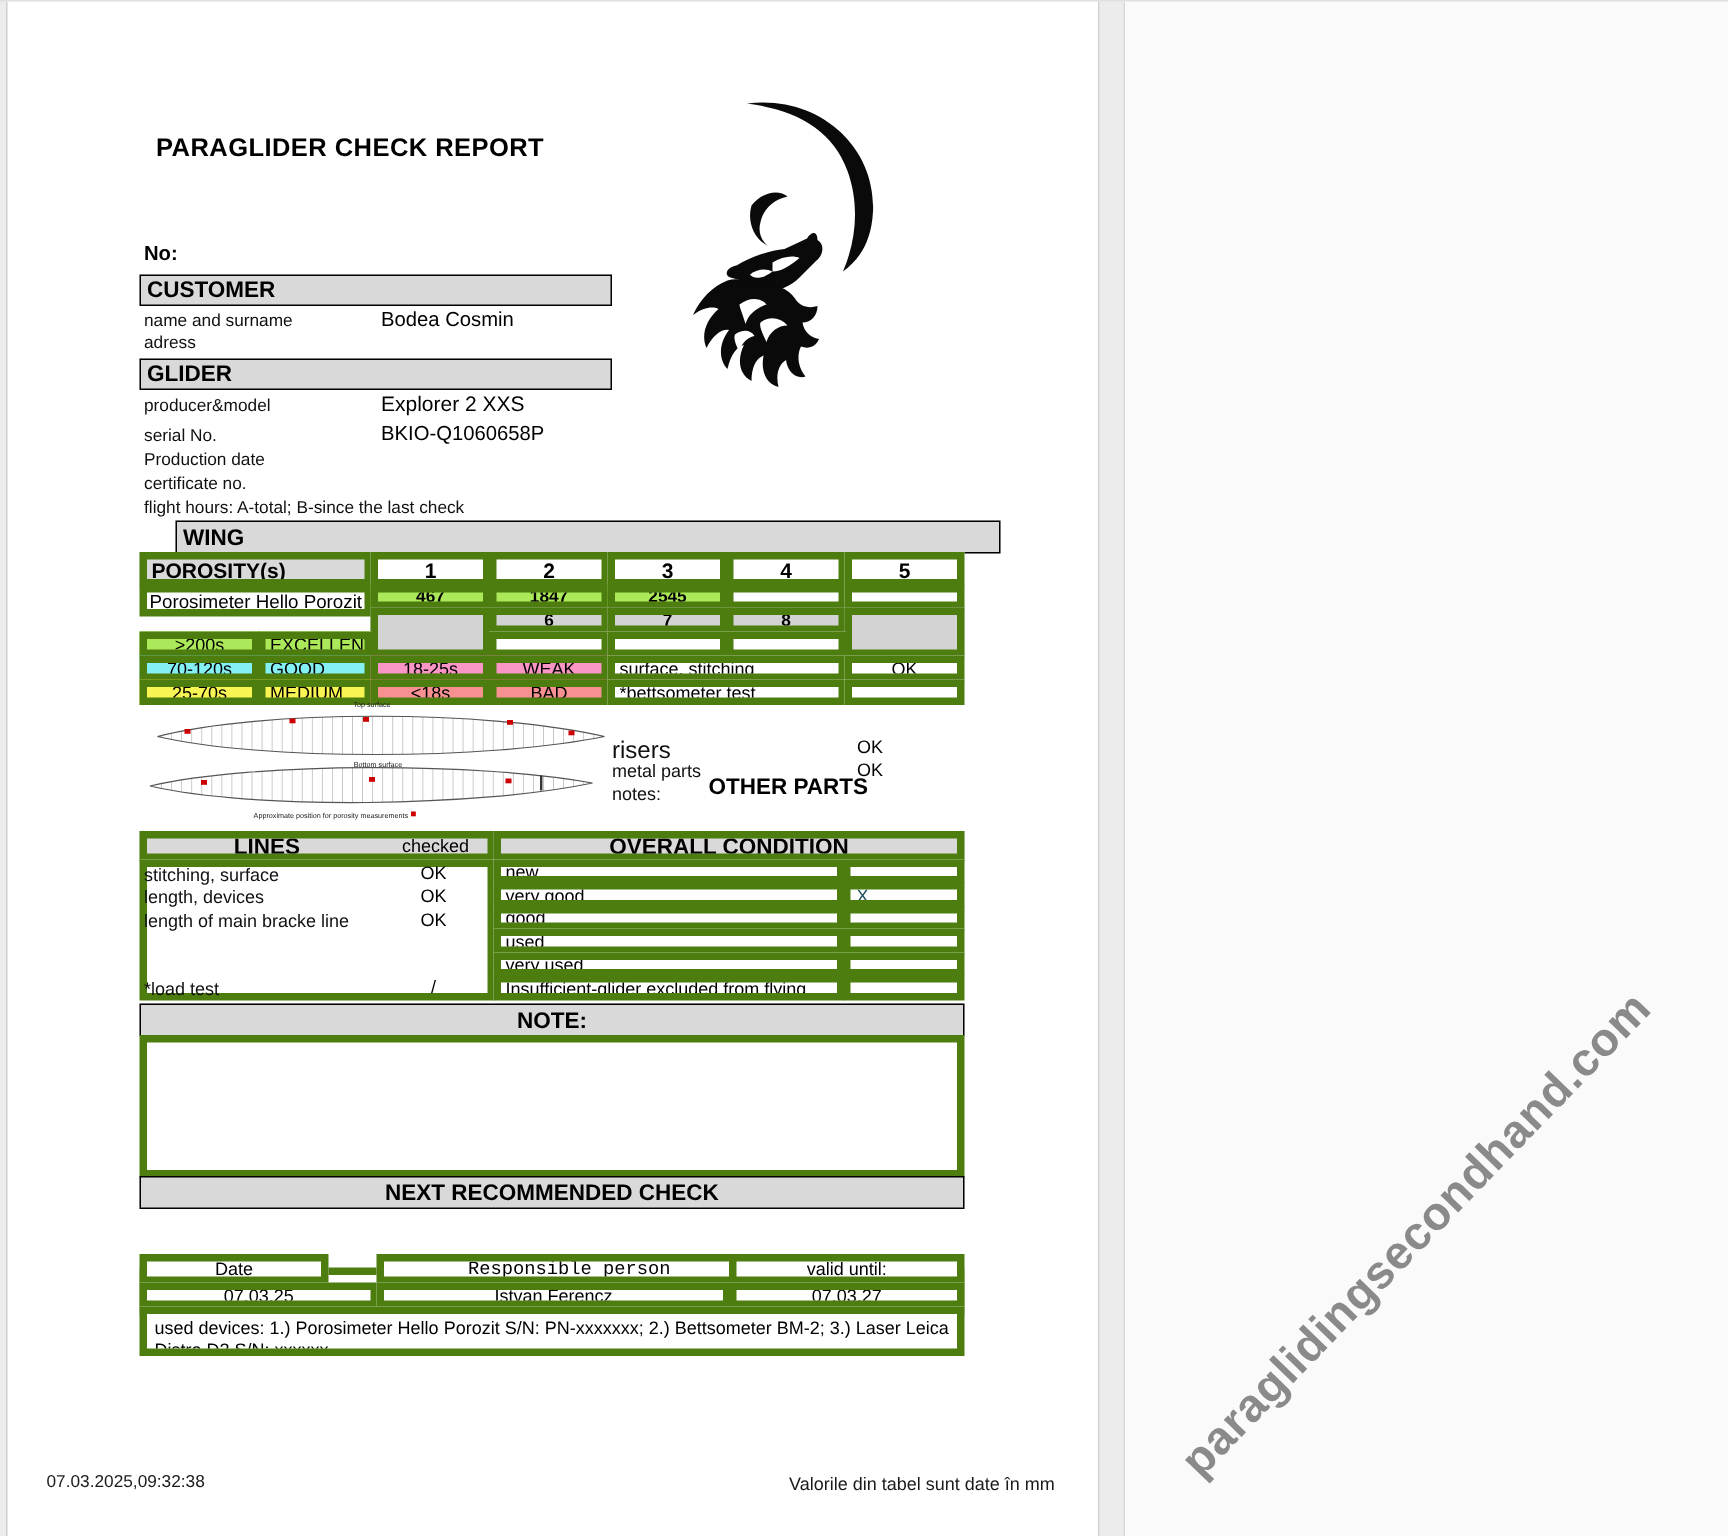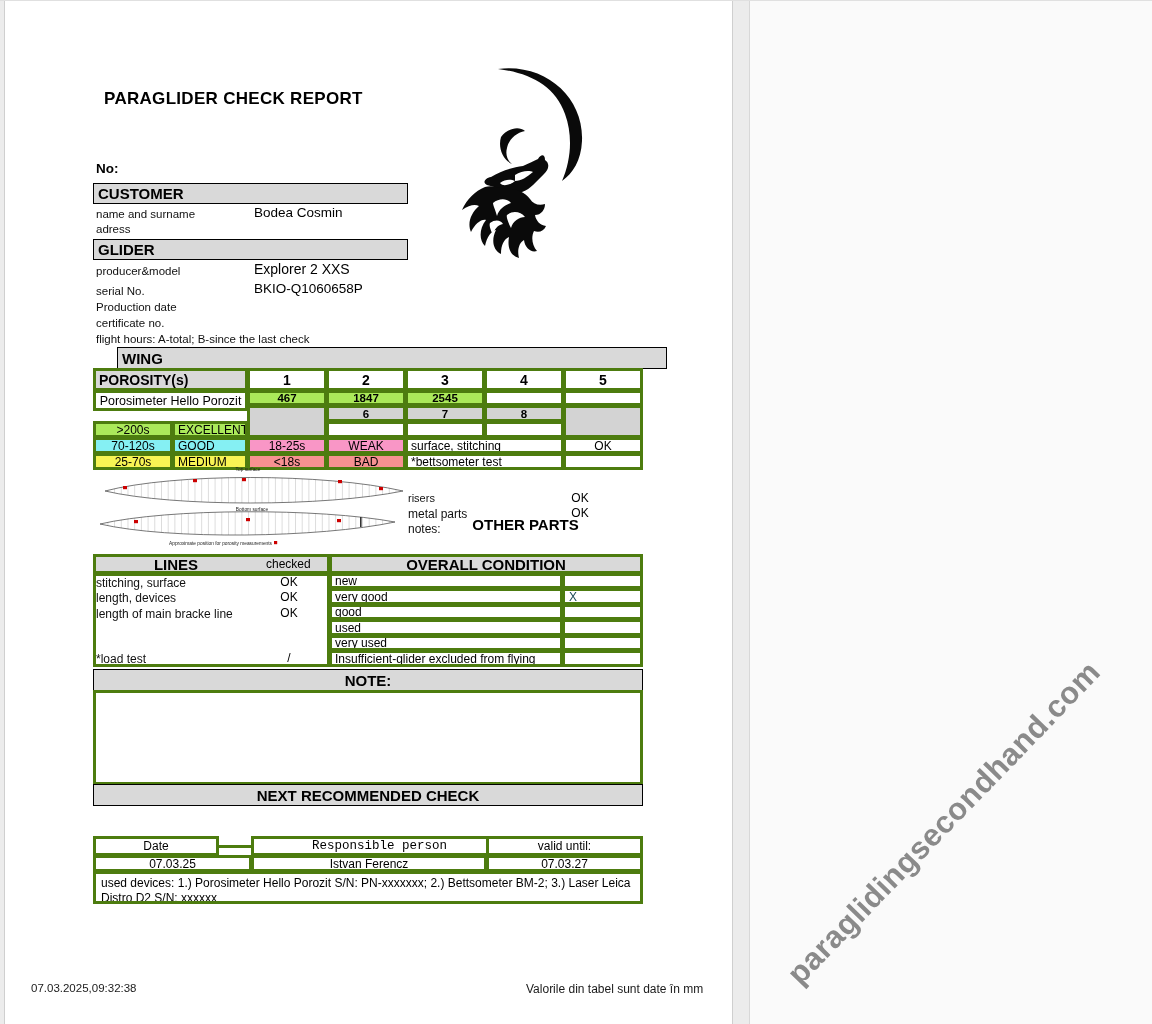--- a/index.html
+++ b/index.html
@@ -18,21 +18,21 @@
   }
   .abs{position:absolute;}
   .lbl{position:absolute;font-size:11.5px;color:#111;white-space:nowrap;}
   .val{position:absolute;font-size:13px;color:#000;white-space:nowrap;}
   .bar{
     position:absolute;background:#d9d9d9;border:1px solid #000;box-sizing:border-box;
     font-weight:bold;font-size:15px;display:flex;align-items:center;padding-left:4px;
   }
   .bar.cc{justify-content:center;padding-left:0;}
   .cell{
-    position:absolute;border:3px solid #4d7c0f;box-sizing:border-box;background:#fff;
+    position:absolute;border:5px solid #4d7c0f;box-sizing:border-box;background:#fff;
     font-size:12px;display:flex;align-items:center;padding-left:3px;color:#000;white-space:nowrap;
     overflow:hidden;
   }
   .cc{justify-content:center;padding-left:0 !important;}
   .bold{font-weight:bold;}
   .f14{font-size:14px;}
   .f11{font-size:11.5px;}
   .bg-gray{background:#d3d3d3;}
   .bg-hdr{background:#d9d9d9;}
   .bg-green{background:#abe95a;}
@@ -147,21 +147,21 @@
     <path d="M6 59 C 75 43 225 43 301 57 C 225 73 75 75 6 59 Z" fill="url(#ribs)" stroke="#555" stroke-width="0.8"></path>
     <rect x="40" y="55" width="4" height="3.2" fill="#cc0000"></rect>
     <rect x="152" y="53" width="4" height="3.2" fill="#cc0000"></rect>
     <rect x="243" y="54" width="4" height="3.2" fill="#cc0000"></rect>
     <rect x="266" y="52" width="1.6" height="10" fill="#333"></rect>
     <text x="178" y="80" font-size="4.8" text-anchor="end" fill="#222">Approximate position for porosity measurements</text>
     <rect x="180" y="76" width="3.2" height="3.2" fill="#cc0000"></rect>
   </svg>
 
   <div class="sechead" style="left:403px;top:469px;width:235px;margin-top:46px;">OTHER PARTS</div>
-  <div class="lbl" style="left:403px;top:491px;font-size:11px;text-align:right;">risers</div>
+  <div class="lbl" style="left:403px;top:491px;font-size:16px;text-align:right;">risers</div>
   <div class="val cc" style="left:551px;top:490px;width:48px;text-align:center;font-size:12px;">OK</div>
   <div class="lbl" style="left:403px;top:506px;font-size:12px;">metal parts</div>
   <div class="val" style="left:551px;top:505px;width:48px;text-align:center;font-size:12px;">OK</div>
   <div class="lbl" style="left:403px;top:521px;font-size:12px;">notes:</div>
 
   <div class="cell bg-hdr" style="left:88px;top:553px;width:237px;height:20px;">
     <span class="bold" style="position:absolute;left:0;width:160px;text-align:center;font-size:15px;">LINES</span>
     <span style="position:absolute;left:170px;font-size:12px;">checked</span>
   </div>
   <div class="cell cc bold bg-hdr" style="left:324px;top:553px;width:314px;height:20px;font-size:15px;">OVERALL CONDITION</div>

